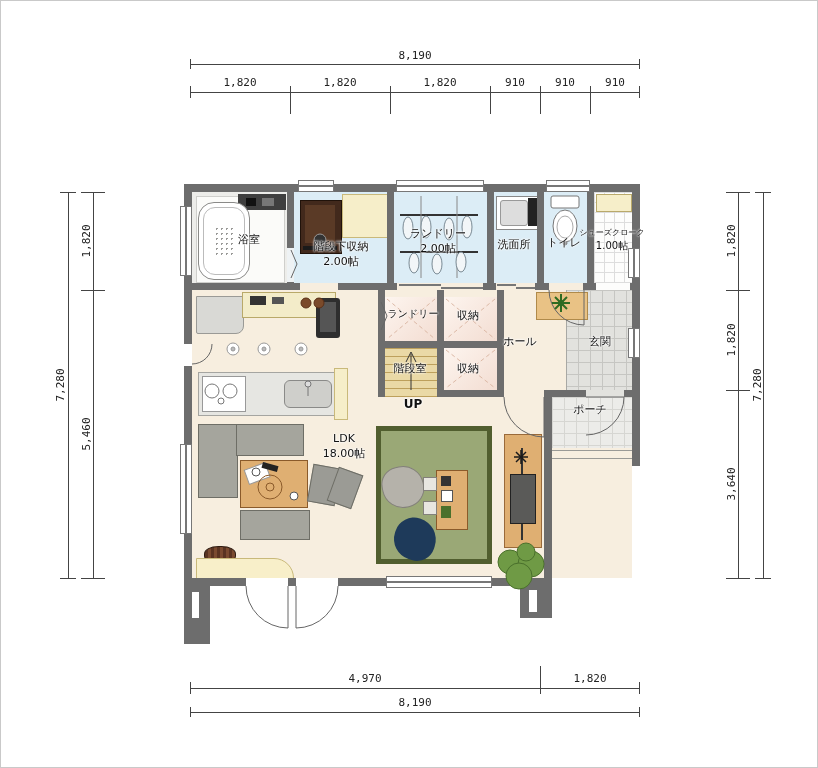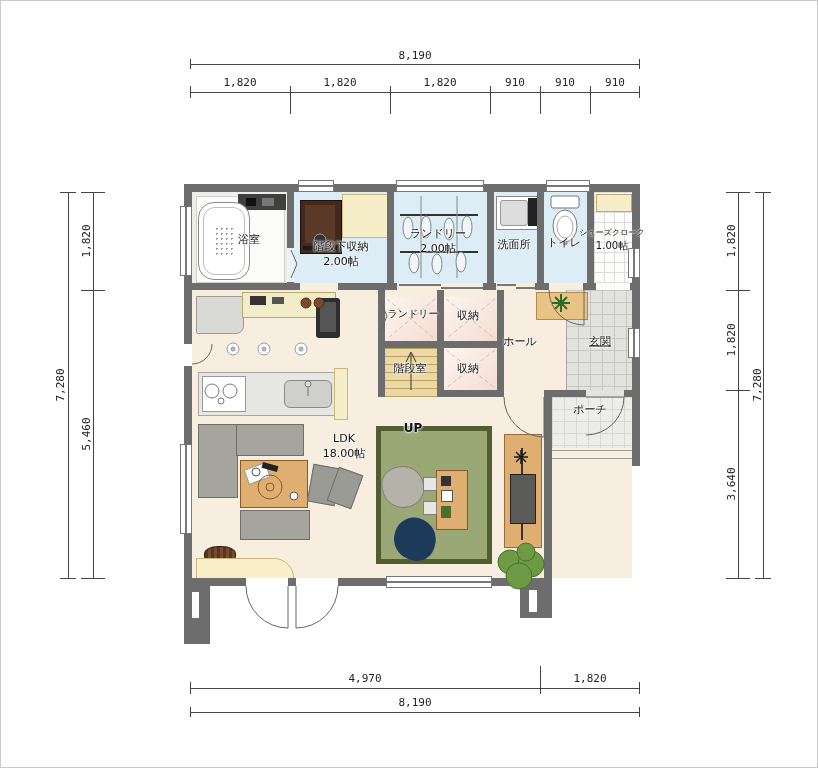--- a/index.html
+++ b/index.html
@@ -280,23 +280,23 @@
 <span class="lbl" style="left:438px;top:233px;">ランドリー</span>
 <span class="lbl" style="left:438px;top:248px;">2.00帖</span>
 <span class="lbl" style="left:514px;top:244px;">洗面所</span>
 <span class="lbl" style="left:564px;top:242px;">トイレ</span>
 <span class="lbl small" style="left:612px;top:232px;">シューズクローク</span>
 <span class="lbl" style="left:612px;top:246px;font-size:10px;">1.00帖</span>
 <span class="lbl" style="left:413px;top:314px;font-size:10px;">ランドリー</span>
 <span class="lbl" style="left:468px;top:315px;">収納</span>
 <span class="lbl" style="left:410px;top:368px;">階段室</span>
 <span class="lbl" style="left:468px;top:368px;">収納</span>
-<span class="lbl big" style="left:413px;top:404px;margin-top:24px;">UP</span>
+<span class="lbl big" style="left:413px;top:404px;">UP</span>
 <span class="lbl" style="left:520px;top:341px;">ホール</span>
-<span class="lbl" style="left:600px;top:341px;text-decoration:underline;">玄関</span>
+<span class="lbl" style="left:600px;top:341px;">玄関</span>
 <span class="lbl" style="left:590px;top:409px;">ポーチ</span>
 <span class="lbl" style="left:344px;top:438px;">LDK</span>
 <span class="lbl" style="left:344px;top:453px;">18.00帖</span>
 
 <div class="dline" style="left:190px;top:64px;width:450px;height:1px;"></div>
 <div class="dline" style="left:190px;top:59px;width:1px;height:10px;"></div>
 <div class="dline" style="left:639px;top:59px;width:1px;height:10px;"></div>
 <span class="dimh" style="left:415px;top:49px;">8,190</span>
 <div class="dline" style="left:190px;top:92px;width:450px;height:1px;"></div>
 <div class="dline" style="left:190px;top:86px;width:1px;height:12px;"></div>

